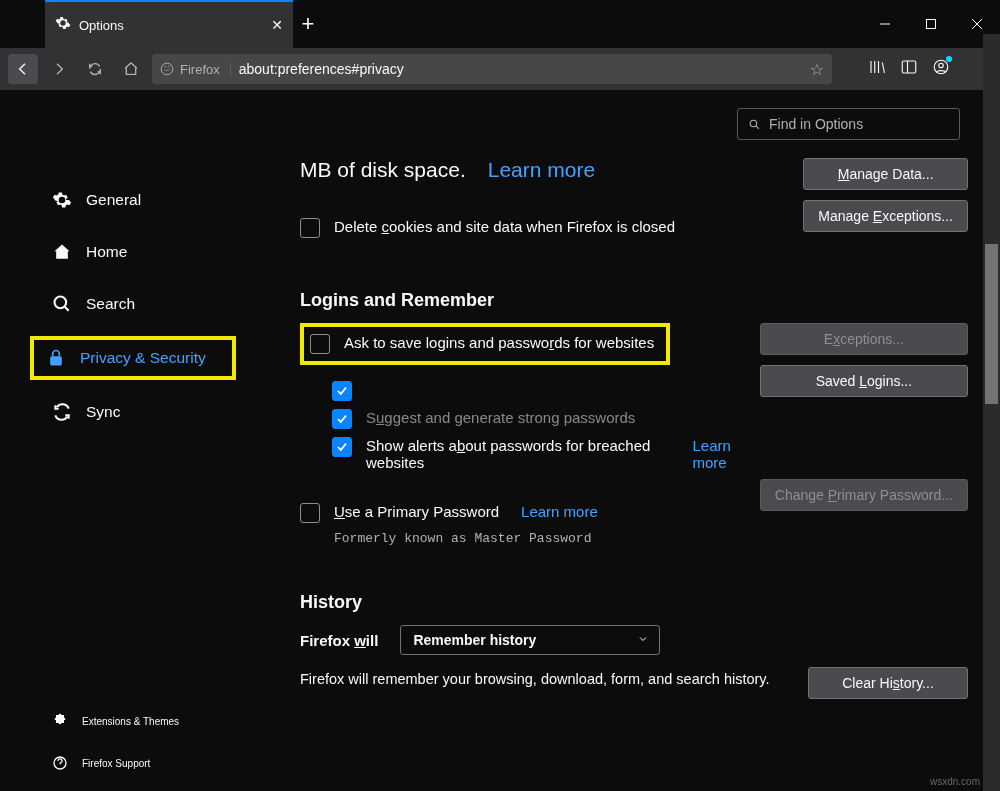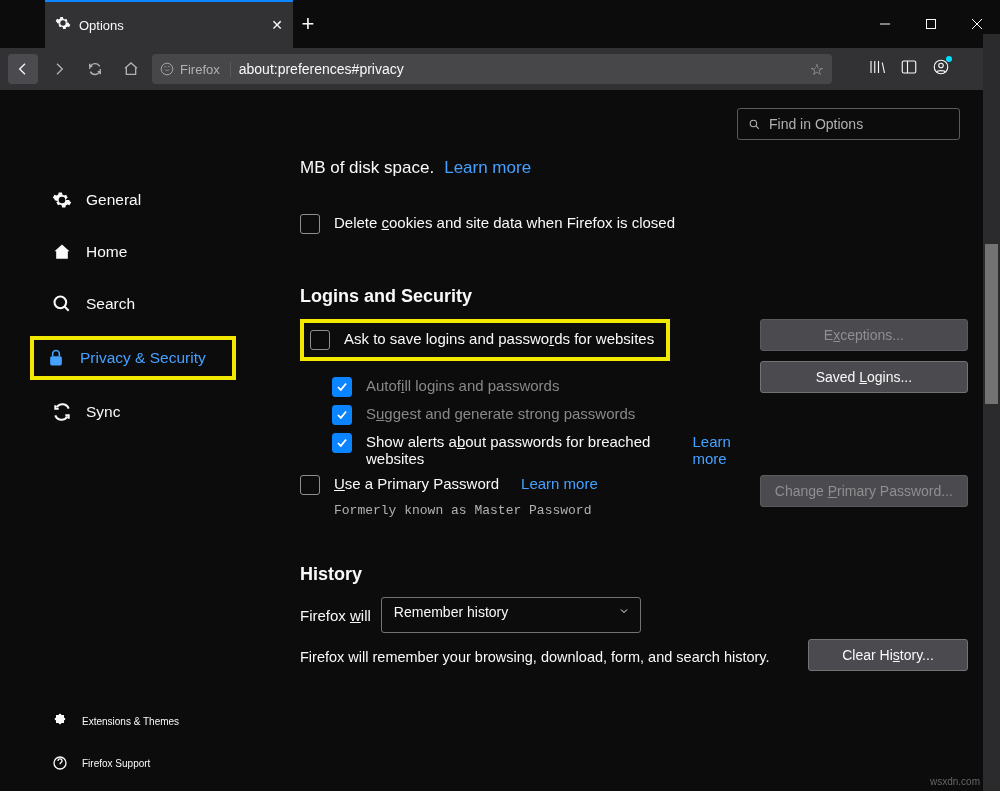--- a/index.html
+++ b/index.html
@@ -46,21 +46,21 @@
   .side-item.highlight-box { border:4px solid #f2e900; margin:0 14px 12px 30px; padding:8px 12px;align-items:center; }
   .side-footer { position:absolute; bottom:18px; left:0; width:250px; }
   .side-footer .side-item { font-size:10px; margin-bottom:6px; padding-left:52px; }
   .side-footer .side-item svg { width:16px; height:16px; }
 
   .main { flex:1; padding:12px 32px 0 50px; overflow-y:auto; position:relative; }
   .searchbox-wrap { display:flex; justify-content:flex-end; padding-right:8px; margin-bottom:18px; margin-top:6px;}
   .searchbox { width:223px; height:32px; background:transparent; border:1px solid #5a5a5c; border-radius:3px; display:flex; align-items:center; padding:0 10px; gap:8px; color:#b1b1b3; font-size:14px; }
   .searchbox svg { width:13px; height:13px; stroke:#b1b1b3; fill:none; stroke-width:2; }
 
-  .truncline { color:#f9f9fa; font-size:17px; margin-bottom:6px; display:flex; align-items:flex-end; gap:10px; }
+  .truncline { color:#f9f9fa; font-size:21px; margin-bottom:6px; display:flex; align-items:flex-end; gap:22px; }
   .truncline .lm { color:#45a1ff; }
 
   .cb-row { display:flex; align-items:flex-start; gap:14px; font-size:15px; color:#f9f9fa; margin:8px 0; }
   .cb-row.sub { padding-left:32px; color:#888; }
   .cb-row.sub.on { color:#f9f9fa; }
   .cb { width:20px; height:20px; border:1px solid #8f8f91; border-radius:3px; background:transparent; display:flex; align-items:center; justify-content:center; flex-shrink:0; }
   .cb.checked { background:#0a84ff; border-color:#0a84ff; }
   .cb.checked svg { width:14px; height:14px; stroke:#fff; stroke-width:3; fill:none; }
 
   .section-title { font-size:18px; font-weight:600; color:#f9f9fa; margin:44px 0 12px; }
@@ -69,23 +69,23 @@
   .btn.disabled { color:#8f8f91; border-color:#5a5a5c; }
   .row-wrap { display:flex; align-items:flex-start; justify-content:space-between; }
   .row-left { flex:1; }
 
   .highlight-ask { border:4px solid #f2e900; display:inline-flex; padding:7px 12px 7px 6px; }
 
   .helper { font-size:13px; color:#b1b1b3; margin-left:4px; margin-top:6px;font-family:Liberation Mono, monospace;}
   .link { color:#45a1ff; }
   .underline-letter { text-decoration: underline; }
 
-  .sel { background:transparent; border:1px solid #737373; color:#f9f9fa; font-size:14px; padding:6px 40px 12px 12px; border-radius:3px; position:relative; display:inline-flex; align-items:center; min-width:260px;text-align:center; }
+  .sel { background:transparent; border:1px solid #737373; color:#f9f9fa; font-size:14px; padding:6px 40px 6px 12px; border-radius:3px; position:relative; display:inline-flex; align-items:center; min-width:260px;text-align:center; }
   .sel .chev { position:absolute; right:10px; }
-  .histline { display:flex; align-items:center; gap:10px; font-size:15px; }
+  .histline { display:flex; align-items:center; gap:22px; font-size:15px;font-weight:bold; }
   .smalltxt { font-size:14.5px; color:#f9f9fa; margin-top:14px; max-width:500px; line-height:1.5; }
 
   .scrollbar { position:absolute; top:34px; right:0; bottom:0; width:17px; background:#2b2b2d; }
   .scrollbar .thumb { position:absolute; right:2px; width:13px; background:#737373; border-radius:0; }
 
   .watermark { position:absolute; bottom:4px; right:20px; font-size:10px; color:#666; }
 </style>
 </head>
 <body>
 
@@ -244,57 +244,60 @@
       <div class="row-left">
         <div class="truncline">
           <span>MB of disk space.</span>
           <span class="lm link">Learn more</span>
         </div>
         <div class="cb-row" style="margin-top:36px">
           <div class="cb"></div>
           <span>Delete <span class="underline-letter">c</span>ookies and site data when Firefox is closed</span>
         </div>
       </div>
-    </div>
-
-    <div class="section-title">Logins and Security</div>
+      <div style="display:flex; flex-direction:column; gap:10px;">
+        <div class="btn"><span class="underline-letter">M</span>anage Data...</div>
+        <div class="btn">Manage <span class="underline-letter">E</span>xceptions...</div>
+      </div>
+    </div>
+
+    <div class="section-title">Logins and Remember</div>
     <div class="row-wrap">
       <div class="row-left">
         <div class="highlight-ask">
           <div class="cb-row" style="margin:0">
             <div class="cb"></div>
             <span>Ask to save logins and passwo<span class="underline-letter">r</span>ds for websites</span>
           </div>
         </div>
         <div class="cb-row sub" style="margin-top:16px">
           <div class="cb checked">
               <svg viewBox="0 0 24 24">
                 <path d="M5 12l5 5 9-11"></path>
               </svg>
             </div>
-          <span>Autof<span class="underline-letter">i</span>ll logins and passwords</span>
         </div>
         <div class="cb-row sub">
           <div class="cb checked">
               <svg viewBox="0 0 24 24">
                 <path d="M5 12l5 5 9-11"></path>
               </svg>
             </div>
           <span>S<span class="underline-letter">u</span>ggest and generate strong passwords</span>
         </div>
         <div class="cb-row sub on">
           <div class="cb checked">
               <svg viewBox="0 0 24 24">
                 <path d="M5 12l5 5 9-11"></path>
               </svg>
             </div>
           <span>Show alerts a<span class="underline-letter">b</span>out passwords for breached websites</span>
           <span class="link" style="margin-left:8px">Learn more</span>
         </div>
-        <div class="cb-row" style="margin-top:8px">
+        <div class="cb-row" style="margin-top:32px">
           <div class="cb"></div>
           <span><span class="underline-letter">U</span>se a Primary Password</span>
           <span class="link" style="margin-left:8px">Learn more</span>
         </div>
         <div class="helper" style="margin-left:34px">Formerly known as Master Password</div>
       </div>
       <div style="display:flex; flex-direction:column; gap:10px;">
         <div class="btn disabled">E<span class="underline-letter">x</span>ceptions...</div>
         <div class="btn">Saved <span class="underline-letter">L</span>ogins...</div>
         <div style="height:62px"></div>

